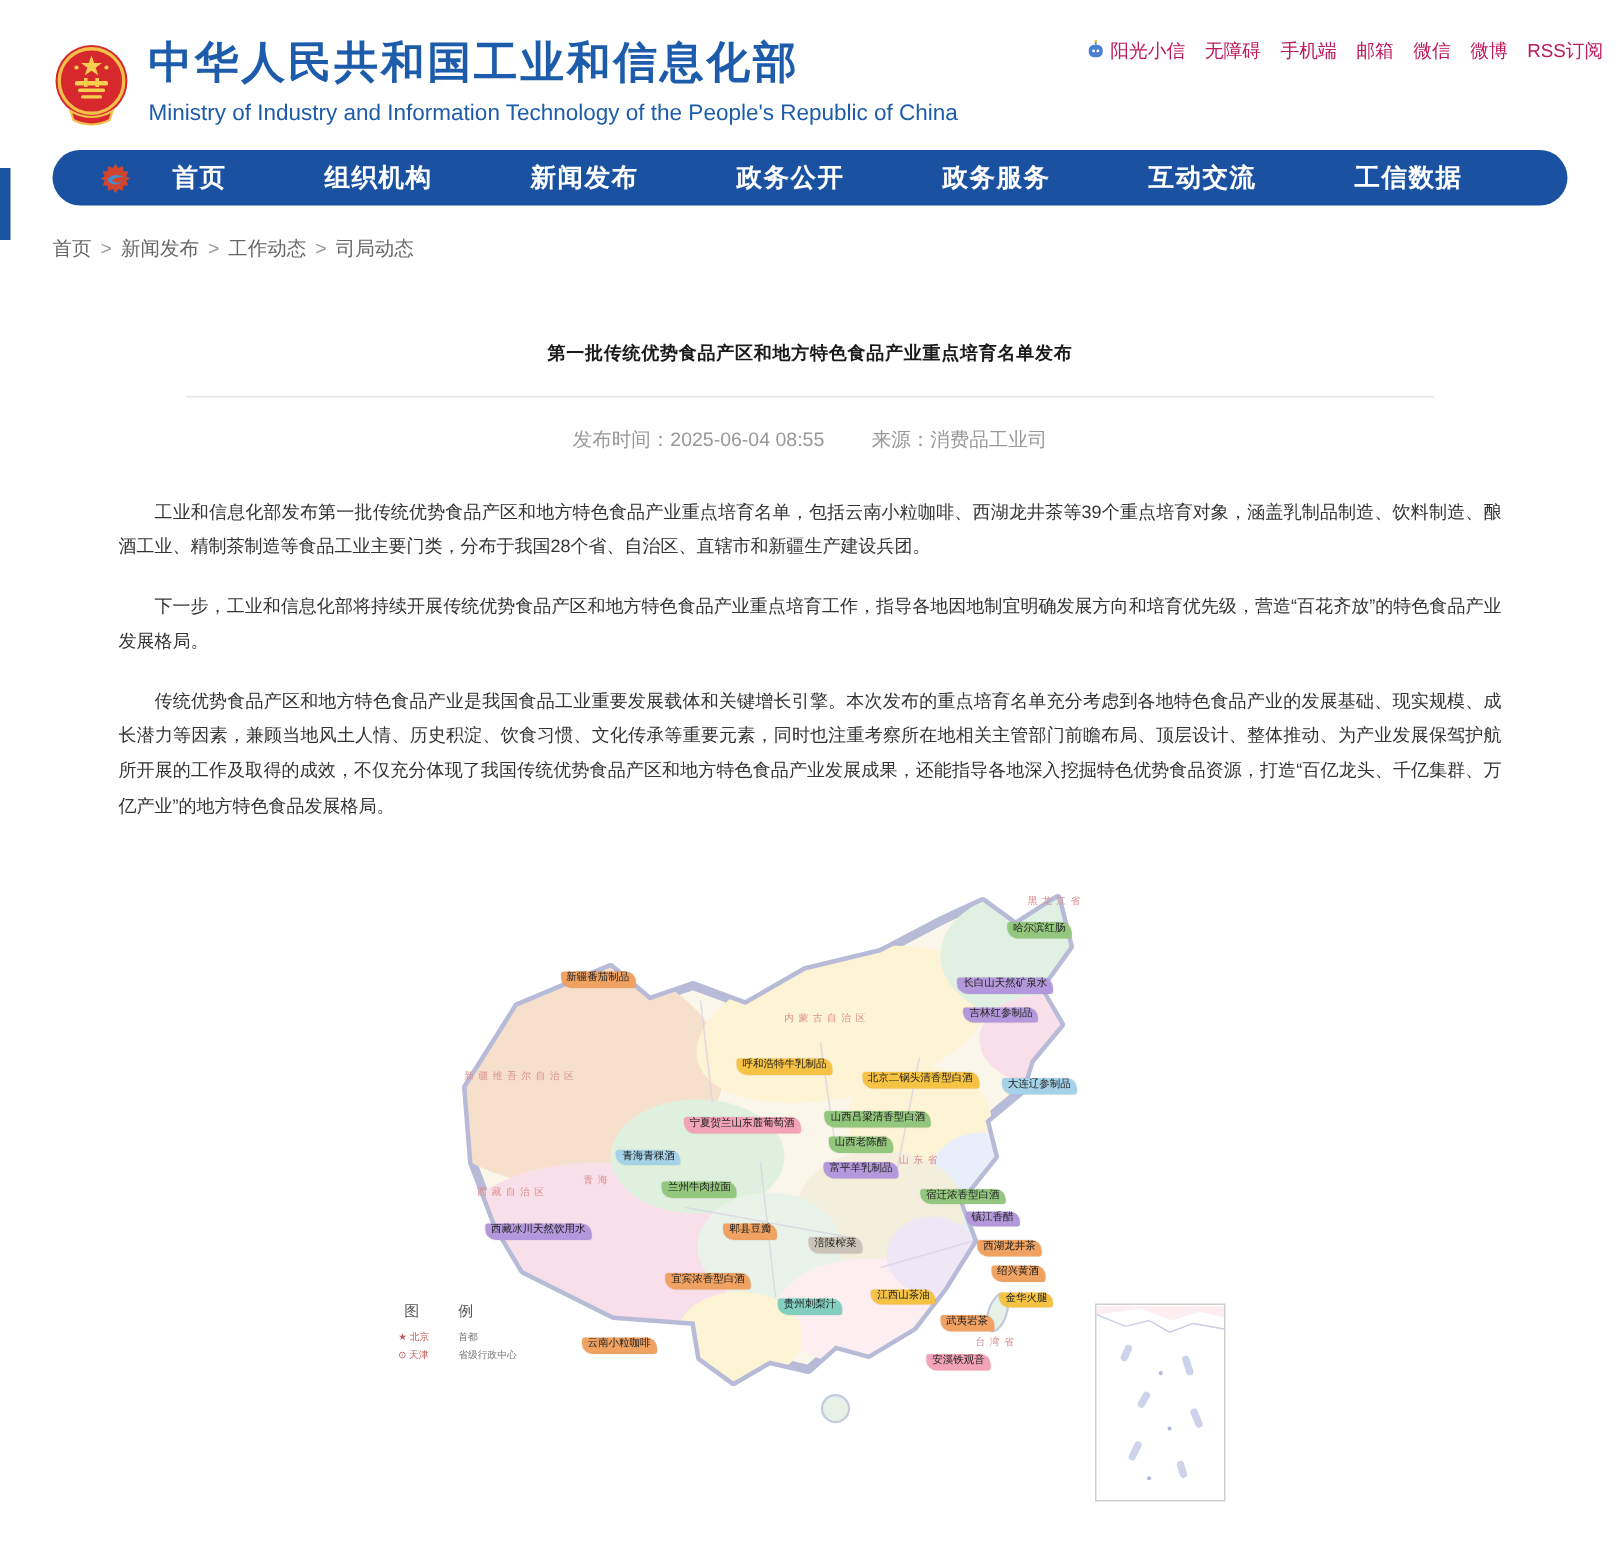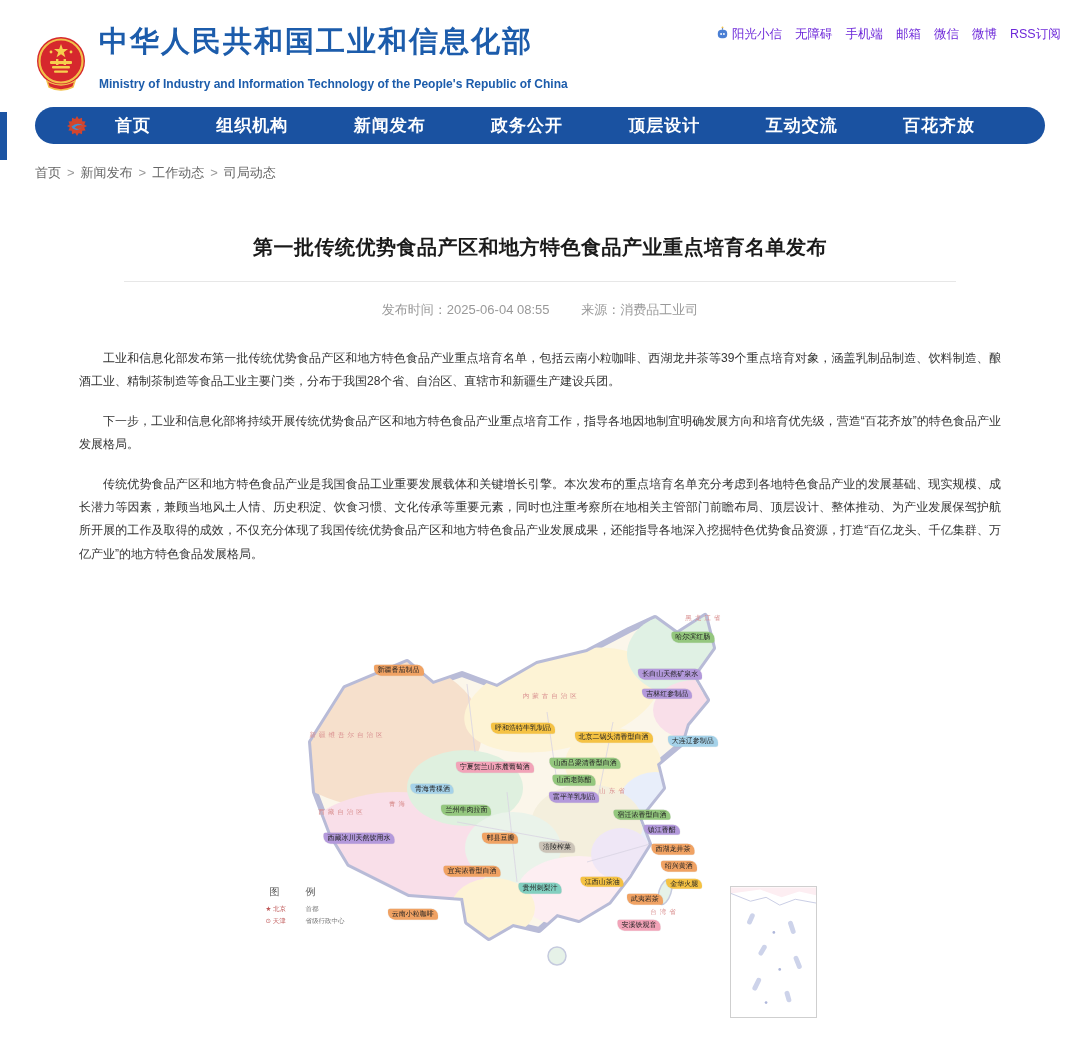--- a/index.html
+++ b/index.html
@@ -9,43 +9,43 @@
     font-family:"Liberation Sans","DejaVu Sans",sans-serif; color:#333; overflow:hidden;
   }
   .container { width:1010px; margin:0 auto; }
 
   
   .edge-strip { position:absolute; left:0; top:112px; width:7px; height:48px; background:#1b54a3; }
   .header { display:flex; justify-content:space-between; padding-top:22px; }
   .brand { display:flex; align-items:flex-end; gap:12px; }
   .emblem { width:52px; height:56px; flex:0 0 auto; }
   .brand-text .cn { font-size:29px; font-weight:bold; color:#1c5cab; letter-spacing:2px; white-space:nowrap; }
-  .brand-text .en { font-size:12px; color:#1c5cab; margin-top:15px; font-weight:bold; }
+  .brand-text .en { font-size:15px; color:#1c5cab; margin-top:5px; font-weight:normal; }
   .header-right { width:330px; padding-top:4px; }
-  .quick-links { display:flex; justify-content:space-between; align-items:center; gap:13px; font-size:12.5px; color:#6d28d9; white-space:nowrap; }
+  .quick-links { display:flex; justify-content:center; align-items:center; gap:13px; font-size:12.5px; color:#be185d; white-space:nowrap;margin-left:32px; }
   .quick-links .lnk { cursor:pointer; }
   .mascot { width:15px; height:15px; display:inline-block; vertical-align:-3px; margin-right:2px; }
   .search-box { margin-top:12px; display:flex; height:34px; border:1px solid #d8d8d8; }
   .search-box input { flex:1; border:0; outline:0; padding:0 10px; font-size:13px; color:#333; font-family:inherit; }
   .search-box input::placeholder { color:#999; }
   .search-btn { width:37px; background:#0e4c9d; border:0; cursor:pointer; display:flex; align-items:center; justify-content:center; }
 
   
   .nav { margin-top:16px; height:37px; background:#1a52a1; border-radius:19px; display:flex; align-items:center; padding:0 70px 0 30px; }
   .nav-logo { width:24px; height:24px; margin-right:26px; flex:0 0 auto; }
   .nav-items { flex:1; display:flex; justify-content:space-between; }
   .nav-item { color:#fff; font-size:17px; font-weight:bold; letter-spacing:1px; cursor:pointer; white-space:nowrap; }
 
   
   .breadcrumb { margin-top:20px; font-size:13px; color:#666; }
   .breadcrumb .bc { cursor:pointer; }
   .breadcrumb .sep { color:#999; margin:0 6px; }
 
   
-  .article-title { margin-top:52px; text-align:center; font-size:20px; font-weight:bold; color:#1a1a1a; letter-spacing:0.5px; }
+  .article-title { margin-top:52px; text-align:center; font-size:12px; font-weight:bold; color:#1a1a1a; letter-spacing:0.5px; }
   .title-divider { width:832px; margin:20px auto 0; border:0; border-top:1px solid #e7e7e7; }
   .article-meta { margin-top:19px; text-align:center; font-size:13px; color:#999; }
   .article-meta .m2 { margin-left:28px; }
   .article-body { width:922px; margin:28px auto 0; font-size:12px; line-height:1.95; text-align:justify; color:#333; }
   .article-body p { text-indent:2em; margin-top:16px; }
 
   
   .figure { position:relative; width:566px; height:432px; margin:26px auto 0; }
   .figure svg.basemap { position:absolute; inset:0; width:100%; height:100%; }
   .map-label { position:absolute; transform:translate(-50%,-50%); font-size:7px; line-height:1.25;
@@ -111,23 +111,23 @@
     <svg class="nav-logo" viewBox="0 0 24 24">
       <path d="M12 2 L13.8 5 L17 3.8 L17.2 7.2 L20.6 7.4 L19.2 10.6 L22 12 L19.2 13.4 L20.6 16.6 L17.2 16.8 L17 20.2 L13.8 19 L12 22 L10.2 19 L7 20.2 L6.8 16.8 L3.4 16.6 L4.8 13.4 L2 12 L4.8 10.6 L3.4 7.4 L6.8 7.2 L7 3.8 L10.2 5 Z" fill="#d1452e"></path>
       <circle cx="12" cy="12" r="6.2" fill="#d1452e"></circle>
       <path d="M6.5 12.5 Q12 7.5 18.5 11.5 Q13 10 9.5 13.5 Q13.5 16.5 17 13 Q13 18 7.8 14.6 Z" fill="#3f8fd2"></path>
     </svg>
     <div class="nav-items">
       <span class="nav-item">首页</span>
       <span class="nav-item">组织机构</span>
       <span class="nav-item">新闻发布</span>
       <span class="nav-item">政务公开</span>
-      <span class="nav-item">顶层设计</span>
+      <span class="nav-item">政务服务</span>
       <span class="nav-item">互动交流</span>
-      <span class="nav-item">百花齐放</span>
+      <span class="nav-item">工信数据</span>
     </div>
   </nav>
 
   <div class="breadcrumb">
     <span class="bc">首页</span><span class="sep">&gt;</span><span class="bc">新闻发布</span><span class="sep">&gt;</span><span class="bc">工作动态</span><span class="sep">&gt;</span><span class="bc">司局动态</span>
   </div>
 
   <h1 class="article-title">第一批传统优势食品产区和地方特色食品产业重点培育名单发布</h1>
   <hr class="title-divider">
   <div class="article-meta">

